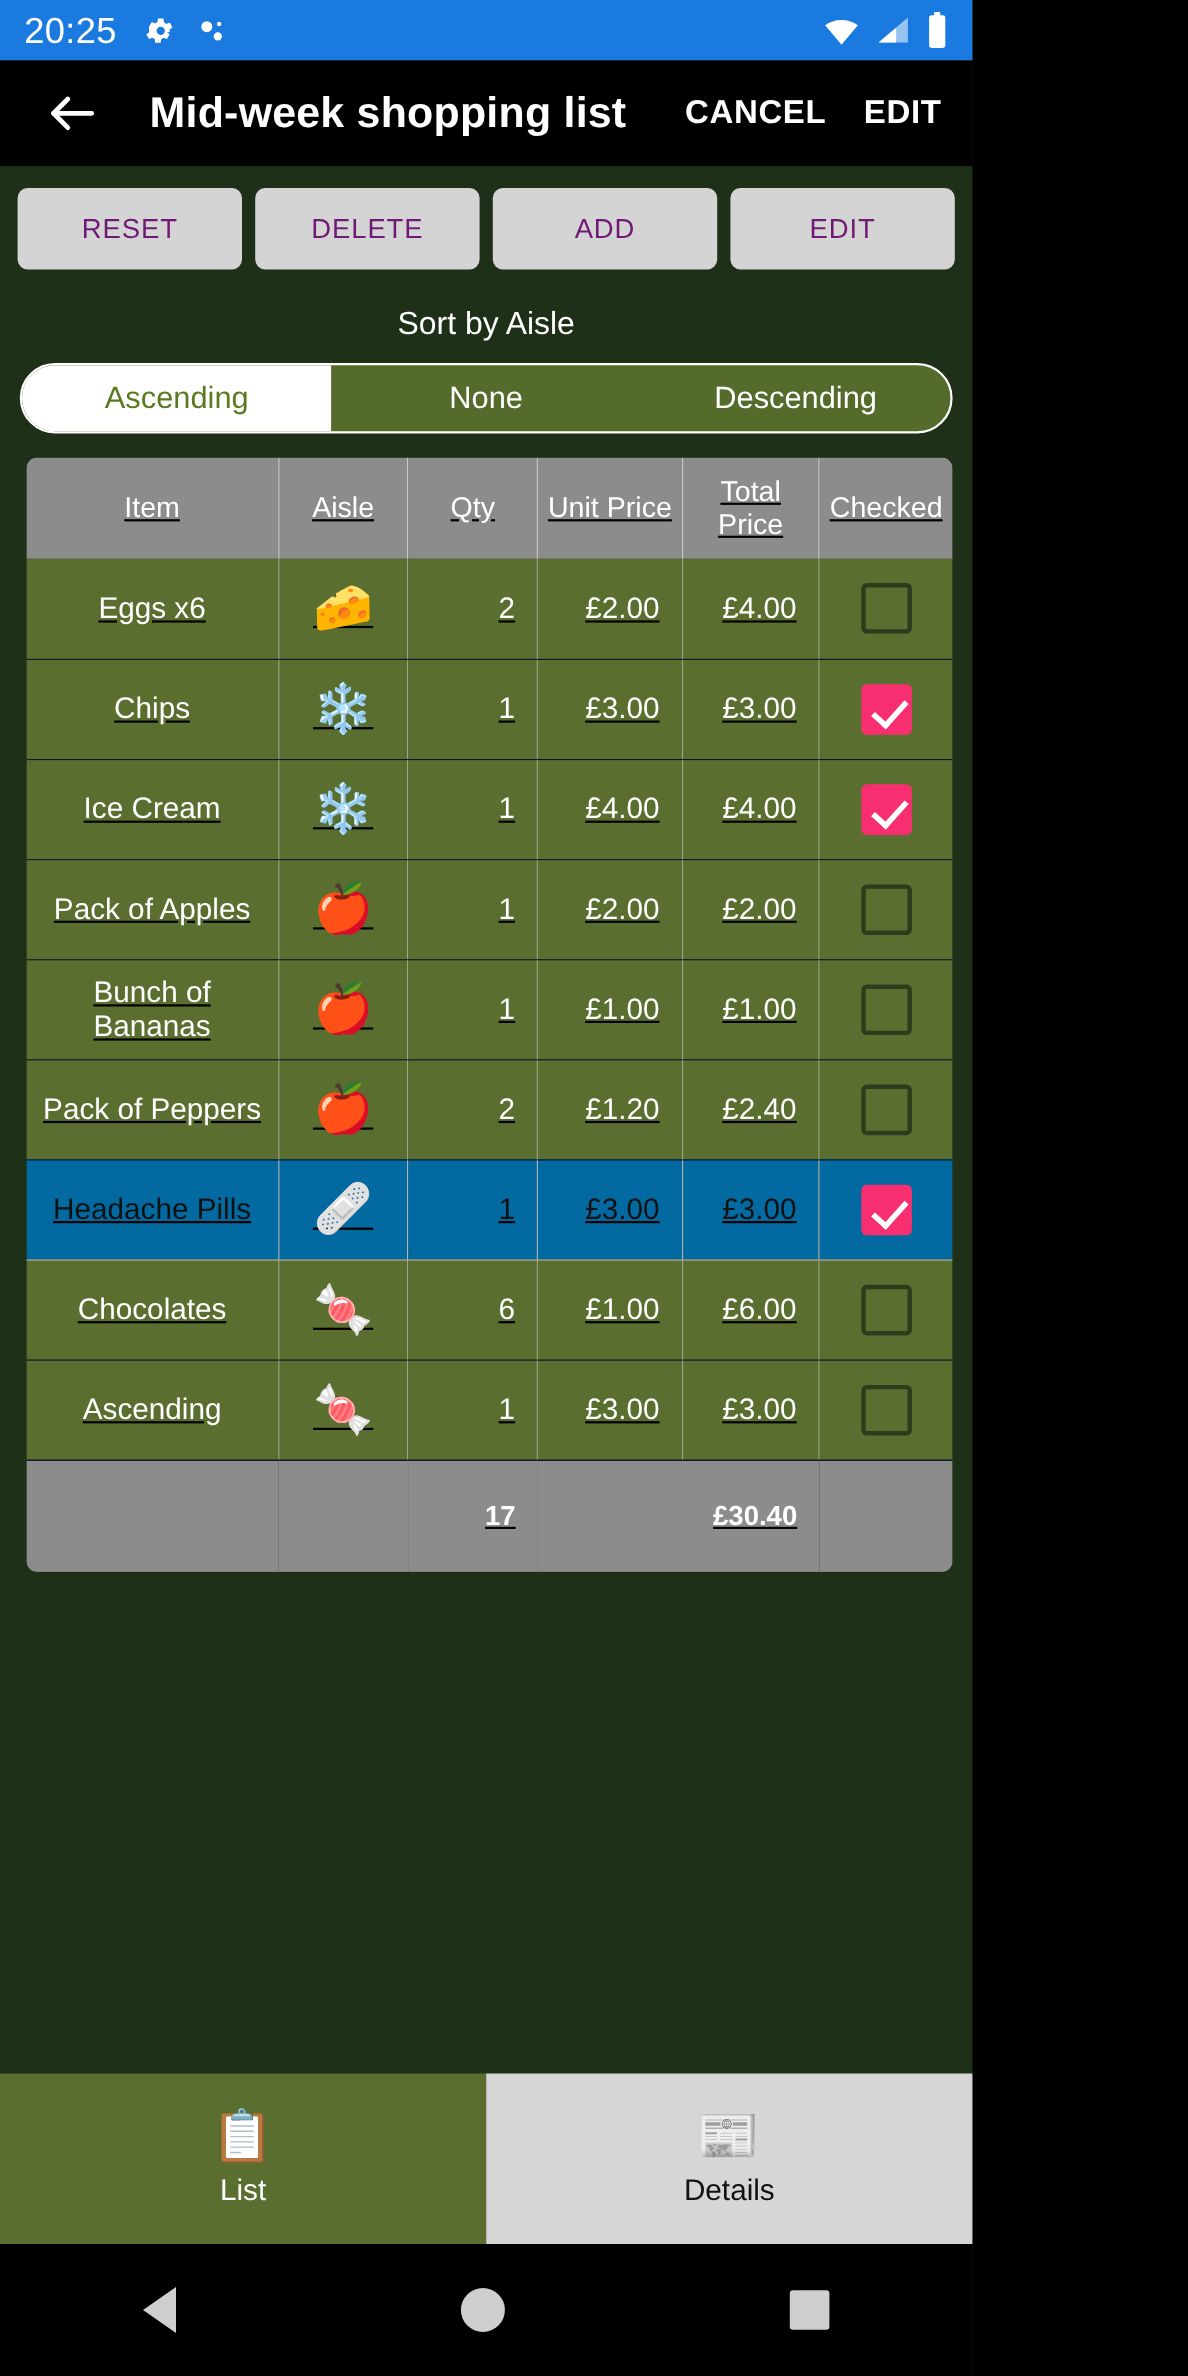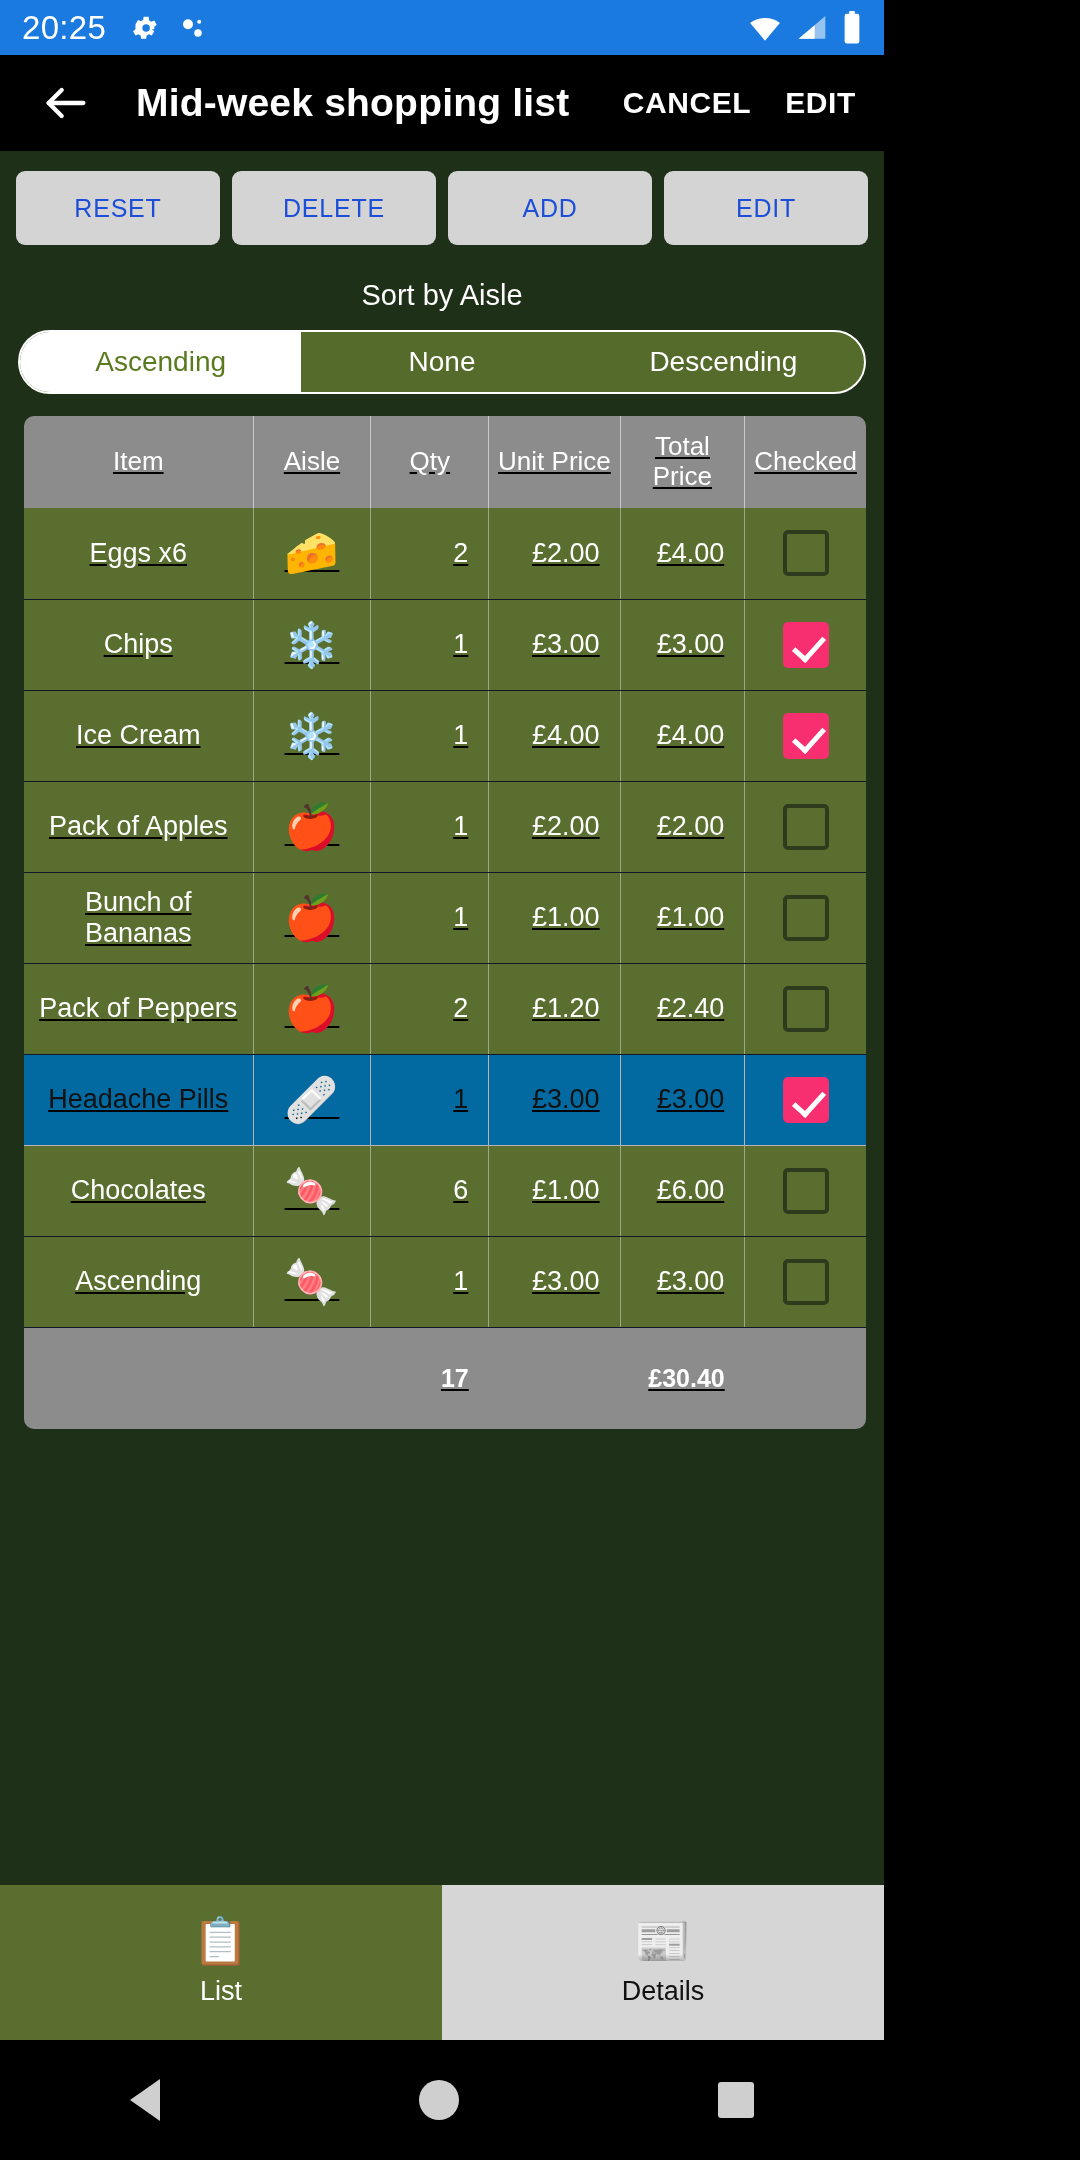--- a/index.html
+++ b/index.html
@@ -31,21 +31,21 @@
     font-size:39px; font-weight:700; margin-left:44px; white-space:nowrap;
     letter-spacing:.2px;
   }
   .appbar-actions { margin-left:auto; display:flex; align-items:flex-start; gap:34px; }
   .appbar-action { font-size:30px; font-weight:700; letter-spacing:.6px; cursor:pointer; }
 
   
   .btnrow { display:flex; gap:12px; padding:20px 16px 0 16px; }
   .abtn {
     flex:1; height:74px; background:#d4d4d4; border:none; border-radius:9px;
-    font-family:"Liberation Sans", sans-serif; font-size:25px; color:#1d4ed8;
+    font-family:"Liberation Sans", sans-serif; font-size:25px; color:#701a75;
     letter-spacing:.8px; cursor:pointer;
   }
 
   
   .sortlabel {
     text-align:center; color:#fff; font-size:29px; padding:34px 0 18px 0;
   }
 
   
   .segwrap {

